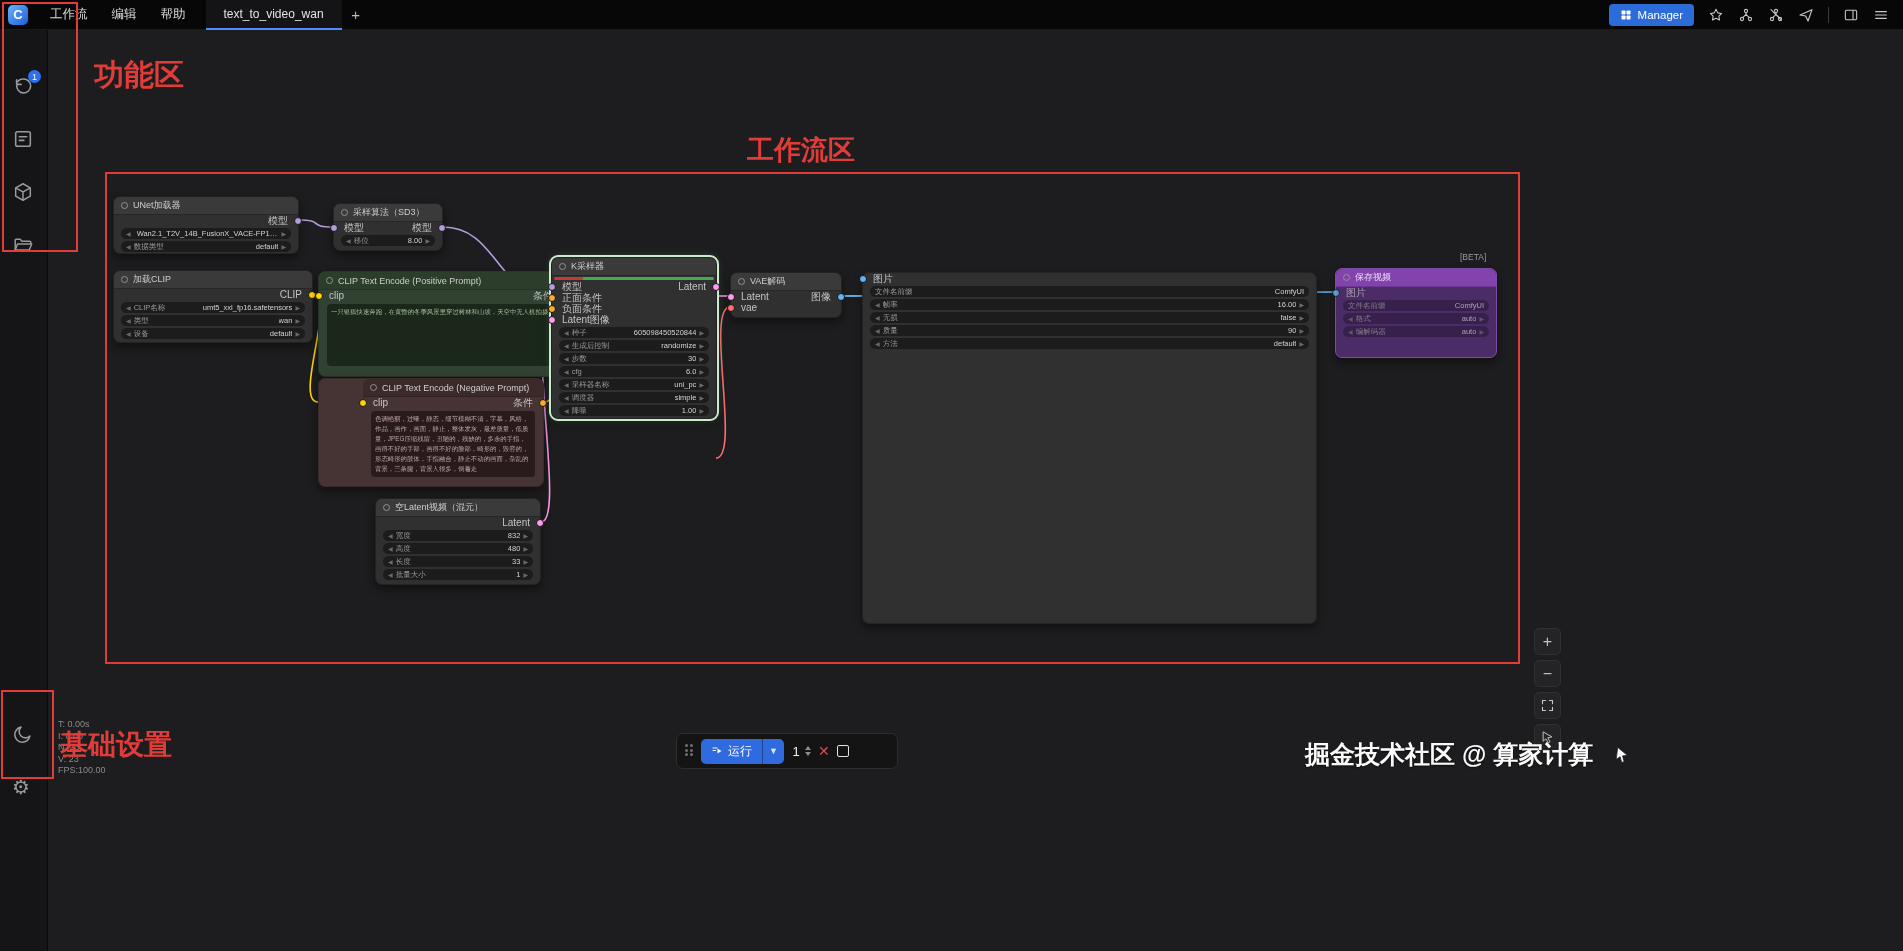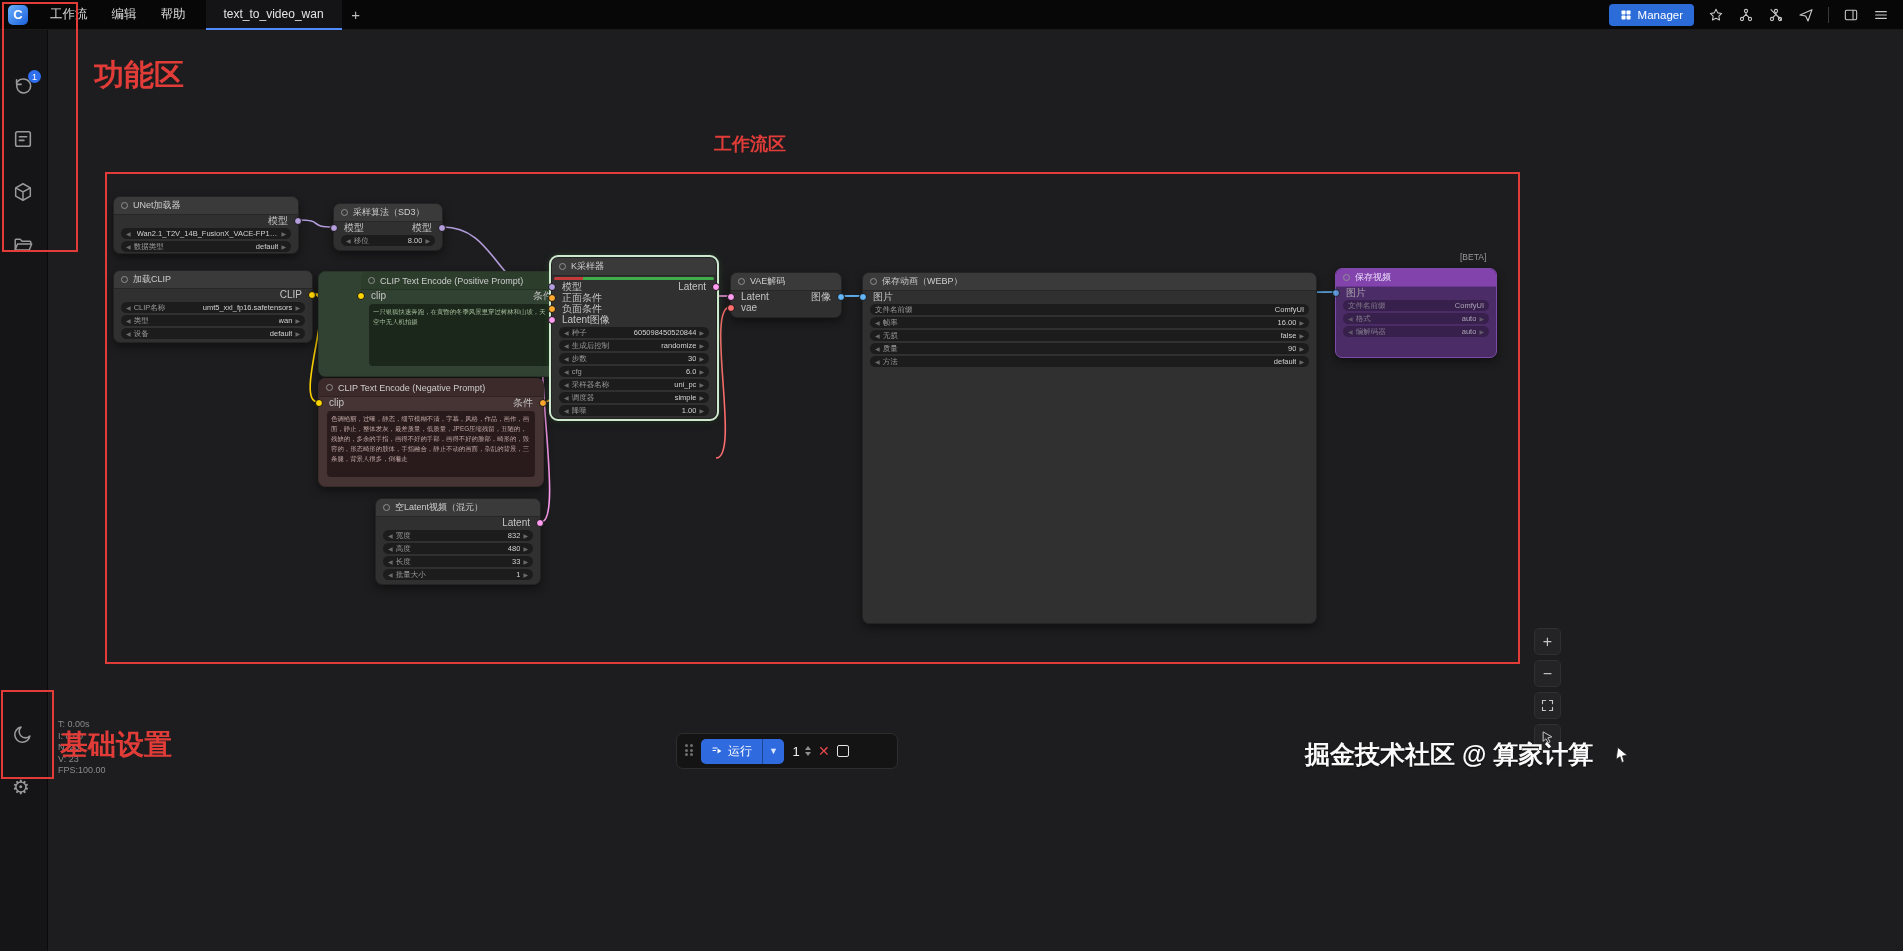--- a/index.html
+++ b/index.html
@@ -29,21 +29,21 @@
   .pill{height:11px;margin:2px 7px;border-radius:5.5px;background:#1c1c1c;display:flex;align-items:center;
         padding:0 5px;gap:3px;font-size:7.5px;color:#9a9a9a;}
   .pill .ar{font-size:6px;color:#6a6a6a;line-height:1;}
   .pill .wl{white-space:nowrap;}
   .pill .wv{margin-left:auto;color:#d2d2d2;white-space:nowrap;overflow:hidden;text-overflow:ellipsis;}
   .pill .wv.fill{margin-left:0;flex:1;text-align:left;}
   .warea{margin:3px 8px;border-radius:4px;padding:3px 4px;font-size:6.4px;line-height:1.55;overflow:hidden;}
   .node.green{background:#324232;border-color:#283528;}
   .node.green .nh{background:#2c3d2c;border-bottom-color:#243224;}
   .node.green .warea{background:#1a271a;color:#a6bd9e;}
-  .node.maroon{background:#463333;border-color:#3a2a2a;}
+  .node.maroon{background:#463333;border-color:#3a2a2a;padding-left:44px;}
   .node.maroon .nh{background:#3c2a2a;border-bottom-color:#312222;}
   .node.maroon .warea{background:#291b1b;color:#c0a6a6;}
   .node.selected{outline:2px solid #cfe9cf;outline-offset:0px;box-shadow:0 0 8px rgba(140,255,140,.25),0 4px 10px rgba(0,0,0,.45);}
   .node.bypass{background:rgba(86,48,118,.82);border-color:#7c4aa8;}
   .node.bypass .nh{background:#8243ad;border-bottom-color:#6c3794;text-align:center;}
   .node.bypass .nt{color:#ecdcfa;}
   .node.bypass .pill{background:rgba(25,15,38,.55);opacity:.7;}
   .node.bypass .prow{opacity:.75;}
   #beta-tag{position:absolute;left:1460px;top:252px;z-index:3;font-size:8.5px;color:#9a9a9a;}
 
@@ -183,21 +183,21 @@
           <span class="wv">wan</span>
           <span class="ar">▶</span>
         </div>
         <div class="pill">
           <span class="ar">◀</span>
           <span class="wl">设备</span>
           <span class="wv">default</span>
           <span class="ar">▶</span>
         </div>
       </div>
-      <div class="node green" style="left: 318px; top: 271px; width: 246px; height: 106px; padding-left: 42px;">
+      <div class="node green" style="left: 318px; top: 271px; width: 246px; height: 106px;">
         <div class="nh">
           <span class="cdot"></span>
           <span class="nt">CLIP Text Encode (Positive Prompt)</span>
         </div>
         <div class="prow">
           <span class="pd in" style="background: rgb(255, 213, 0);"></span>
           <span class="pl">clip</span>
           <span class="pr">条件</span>
           <span class="pd out" style="background: rgb(255, 169, 49);"></span>
         </div>
@@ -330,24 +330,20 @@
           <span class="pl">Latent</span>
           <span class="pr">图像</span>
           <span class="pd out" style="background: rgb(100, 181, 246);"></span>
         </div>
         <div class="prow">
           <span class="pd in" style="background: rgb(255, 110, 110);"></span>
           <span class="pl">vae</span>
         </div>
       </div>
       <div class="node" style="left: 862px; top: 272px; width: 455px; height: 352px;">
-        <div class="nh">
-          <span class="cdot"></span>
-          <span class="nt">保存动画（WEBP）</span>
-        </div>
         <div class="prow">
           <span class="pd in" style="background: rgb(100, 181, 246);"></span>
           <span class="pl">图片</span>
         </div>
         <div class="pill">
           <span class="wl">文件名前缀</span>
           <span class="wv">ComfyUI</span>
         </div>
         <div class="pill">
           <span class="ar">◀</span>
@@ -545,17 +541,17 @@
   <div id="watermark">
     <span>掘金技术社区 @ 算家计算</span>
     <svg viewBox="0 0 24 24" style="width:19px;height:19px">
       <path d="M6 3l12 10-6 .8L14 21l-3 1-2-7.2L4 18z" fill="#fff" stroke="#222" stroke-width="1"></path>
     </svg>
   </div>
 
   <div class="anno anno-box" style="left:2px;top:2px;width:76px;height:250px"></div>
   <div class="anno anno-text" style="left:94px;top:55px;font-size:30px">功能区</div>
   <div class="anno anno-box" style="left:105px;top:172px;width:1415px;height:492px"></div>
-  <div class="anno anno-text" style="left:714px;top:132px;font-size:18px">工作流区</div>
+  <div class="anno anno-text" style="left:747px;top:132px;font-size:27px">工作流区</div>
   <div class="anno anno-box" style="left:1px;top:690px;width:53px;height:89px"></div>
   <div class="anno anno-text" style="left:60px;top:726px;font-size:28px">基础设置</div>
 
 </div>
 
 </body></html>

